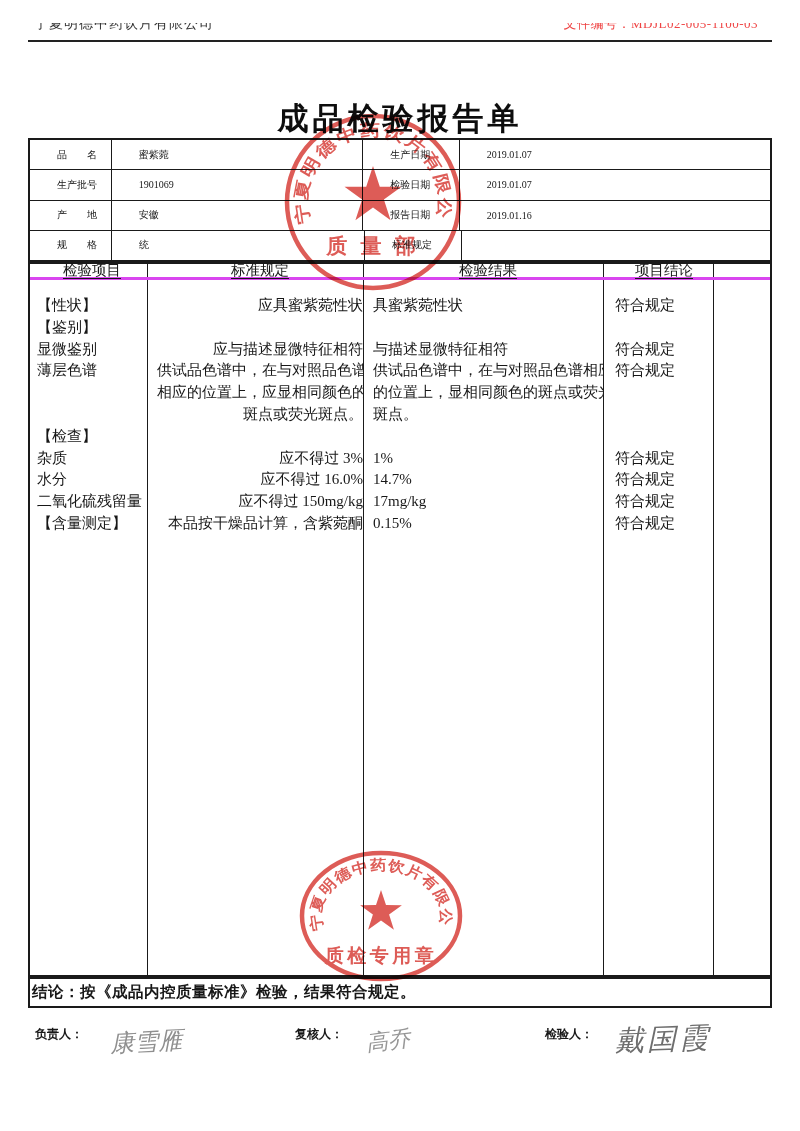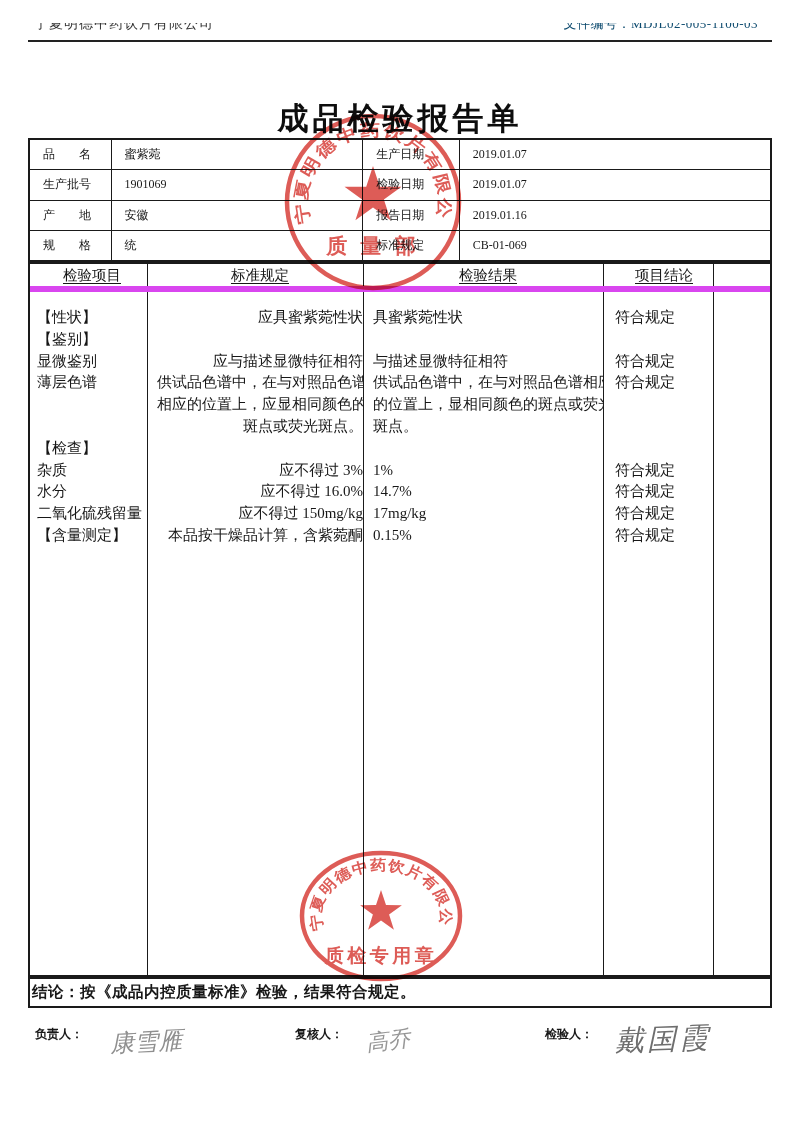--- a/index.html
+++ b/index.html
@@ -4,42 +4,42 @@
 <style>
   html,body{margin:0;padding:0;background:#ffffff;}
   .page{position:relative;width:800px;height:1131px;background:#fff;overflow:hidden;
         font-family:"Liberation Serif","DejaVu Serif",serif;color:#171717;}
 
   
   .top-header{position:absolute;top:0;left:28px;width:744px;height:40px;
               border-bottom:2px solid #222;}
   .th-clip{position:absolute;top:23px;left:0;right:0;height:14px;overflow:hidden;}
   .th-company{position:absolute;top:-8px;left:6px;font-size:14px;letter-spacing:1px;color:#333;}
-  .th-docno{position:absolute;top:-8px;right:14px;font-size:13px;letter-spacing:.5px;color:#0c4a6e;}
+  .th-docno{position:absolute;top:-8px;right:14px;font-size:13px;letter-spacing:.5px;color:#ef4444;}
 
   
   .title{position:absolute;top:78px;left:0;width:100%;text-align:center;
          font-size:31px;font-weight:bold;letter-spacing:4px;color:#0d0d0d;margin-top:20px;}
 
   
   .info-table{position:absolute;left:28px;top:138px;width:744px;height:124px;
               border:2px solid #1a1a1a;box-sizing:border-box;display:flex;flex-direction:column;}
   .info-row{flex:1;display:flex;border-bottom:1px solid #1a1a1a;box-sizing:border-box;}
   .info-row:last-child{border-bottom:none;}
-  .ic{display:flex;align-items:center;box-sizing:border-box;font-size:12px;
-      border-right:1px solid #1a1a1a;padding-left:13px;white-space:nowrap;}
+  .ic{display:flex;align-items:center;box-sizing:border-box;font-size:10px;
+      border-right:1px solid #1a1a1a;padding-left:27px;white-space:nowrap;}
   .ic-l1{width:82px;}
   .ic-v1{width:253px;}
   .ic-l2{width:97px;}
   .ic-v2{width:312px;border-right:none;font-family:"Liberation Serif","DejaVu Serif",serif;}
 
   
   .main-table{position:absolute;left:28px;top:262px;width:744px;height:715px;
               border:2px solid #1a1a1a;box-sizing:border-box;display:flex;flex-direction:column;}
-  .mt-header{display:flex;height:28px;border-bottom:6px solid #d946ef;box-sizing:border-box;}
+  .mt-header{display:flex;height:16px;border-bottom:3px solid #d946ef;box-sizing:border-box;}
   .mh{display:flex;align-items:center;justify-content:center;font-size:14.5px;
       border-right:1px solid #1a1a1a;box-sizing:border-box;
       text-decoration:underline;text-underline-offset:3px;}
   .mt-body{flex:1;display:flex;}
   .mc{box-sizing:border-box;border-right:1px solid #1a1a1a;padding-top:15px;overflow:hidden;}
   .c1{width:118px;padding-left:7px;}
   .c2{width:216px;padding-left:9px;text-align:right;}
   .c3{width:240px;padding-left:9px;}
   .c4{width:110px;padding-left:11px;}
   .c5{width:56px;border-right:none;padding-left:0;}
@@ -95,21 +95,20 @@
     <div class="info-row">
       <div class="ic ic-l1">产　　地</div>
       <div class="ic ic-v1">安徽</div>
       <div class="ic ic-l2">报告日期</div>
       <div class="ic ic-v2">2019.01.16</div>
     </div>
     <div class="info-row">
       <div class="ic ic-l1">规　　格</div>
       <div class="ic ic-v1">统</div>
       <div class="ic ic-l2">标准规定</div>
-      <div class="ic ic-v2">CB-01-069</div>
     </div>
   </div>
 
   <div class="main-table">
     <div class="mt-header">
       <div class="mh c1">检验项目</div>
       <div class="mh c2">标准规定</div>
       <div class="mh c3">检验结果</div>
       <div class="mh c4">项目结论</div>
       <div class="mh c5"></div>

